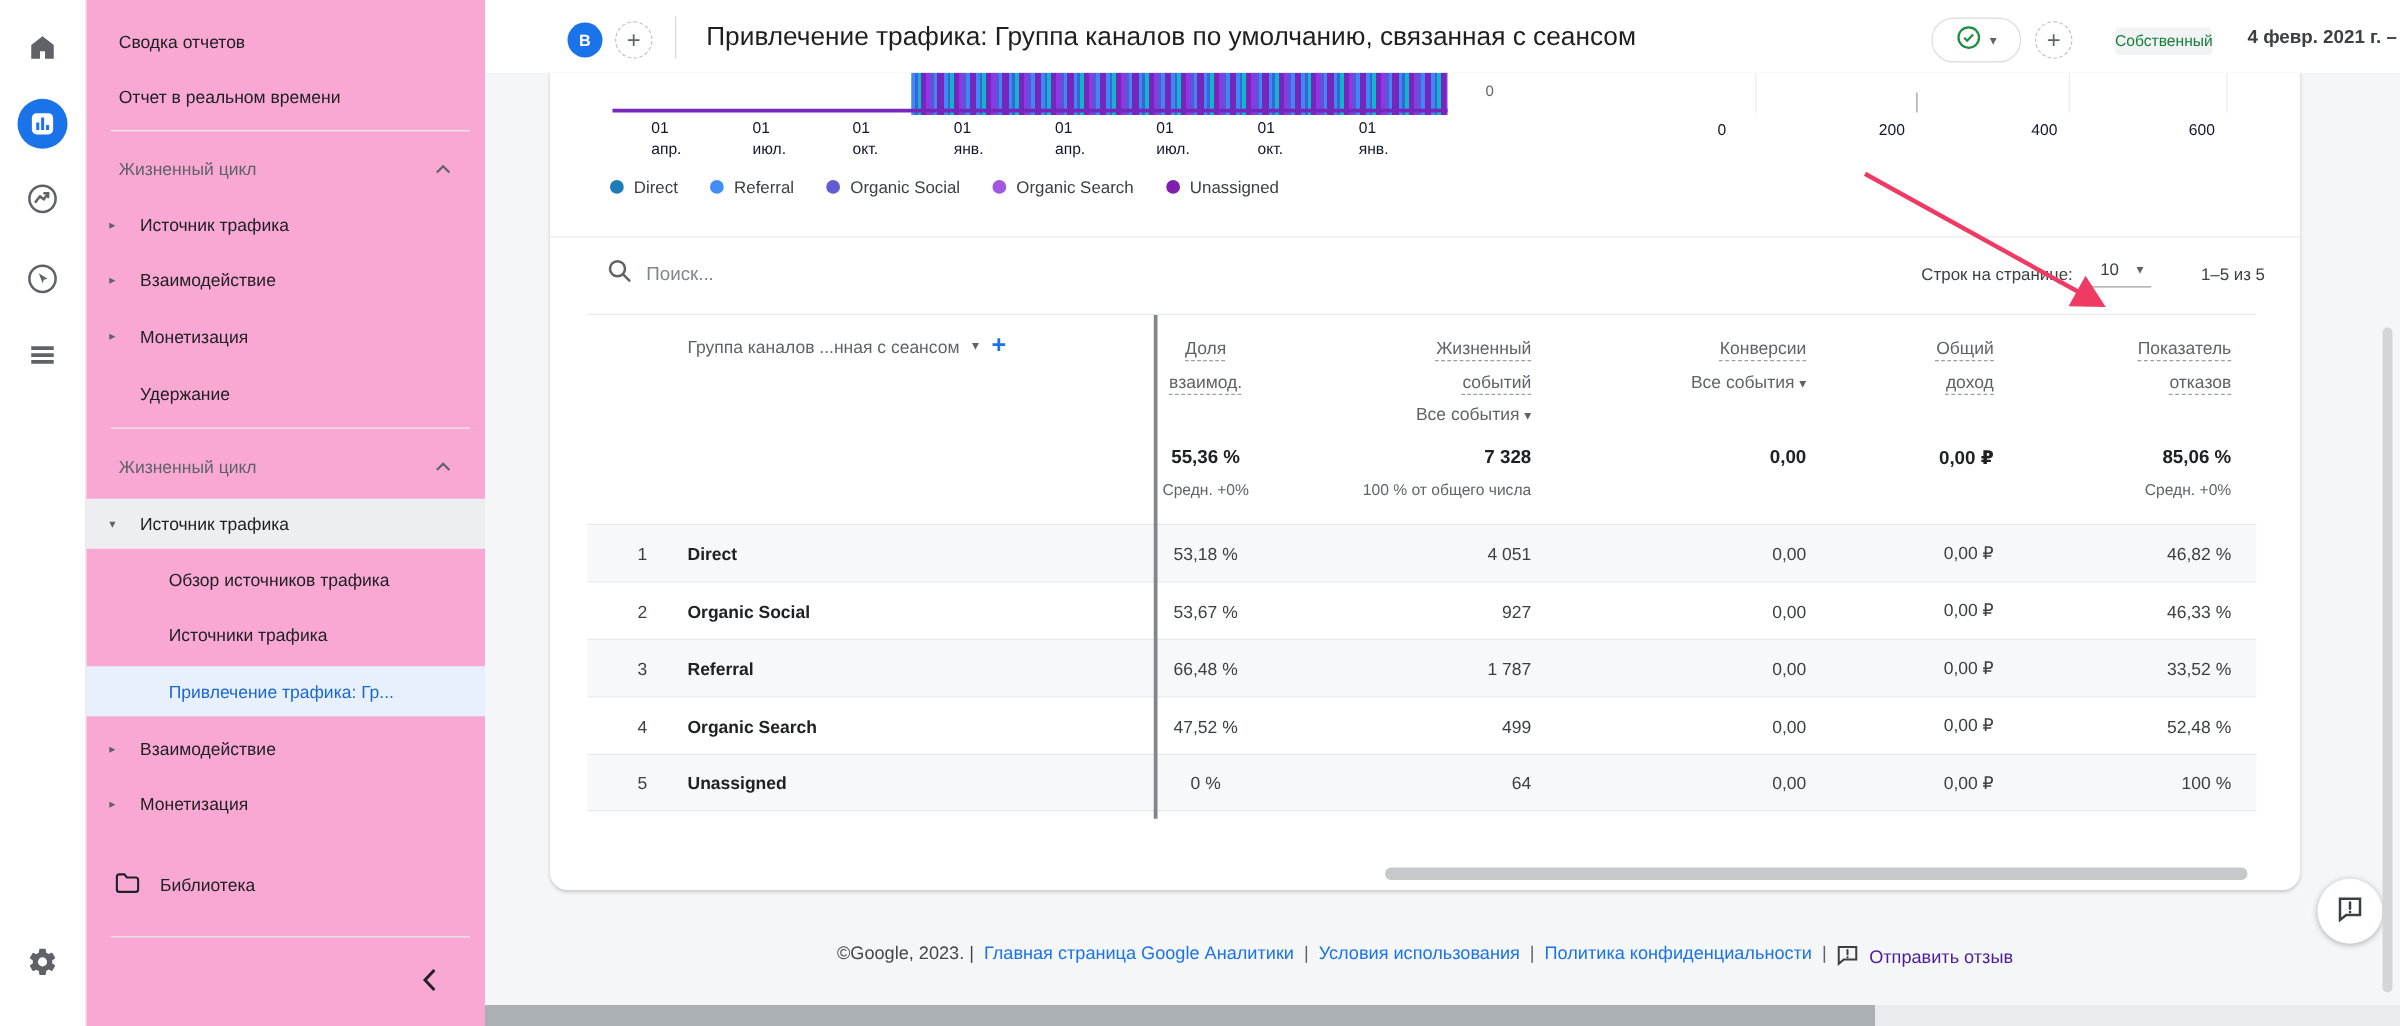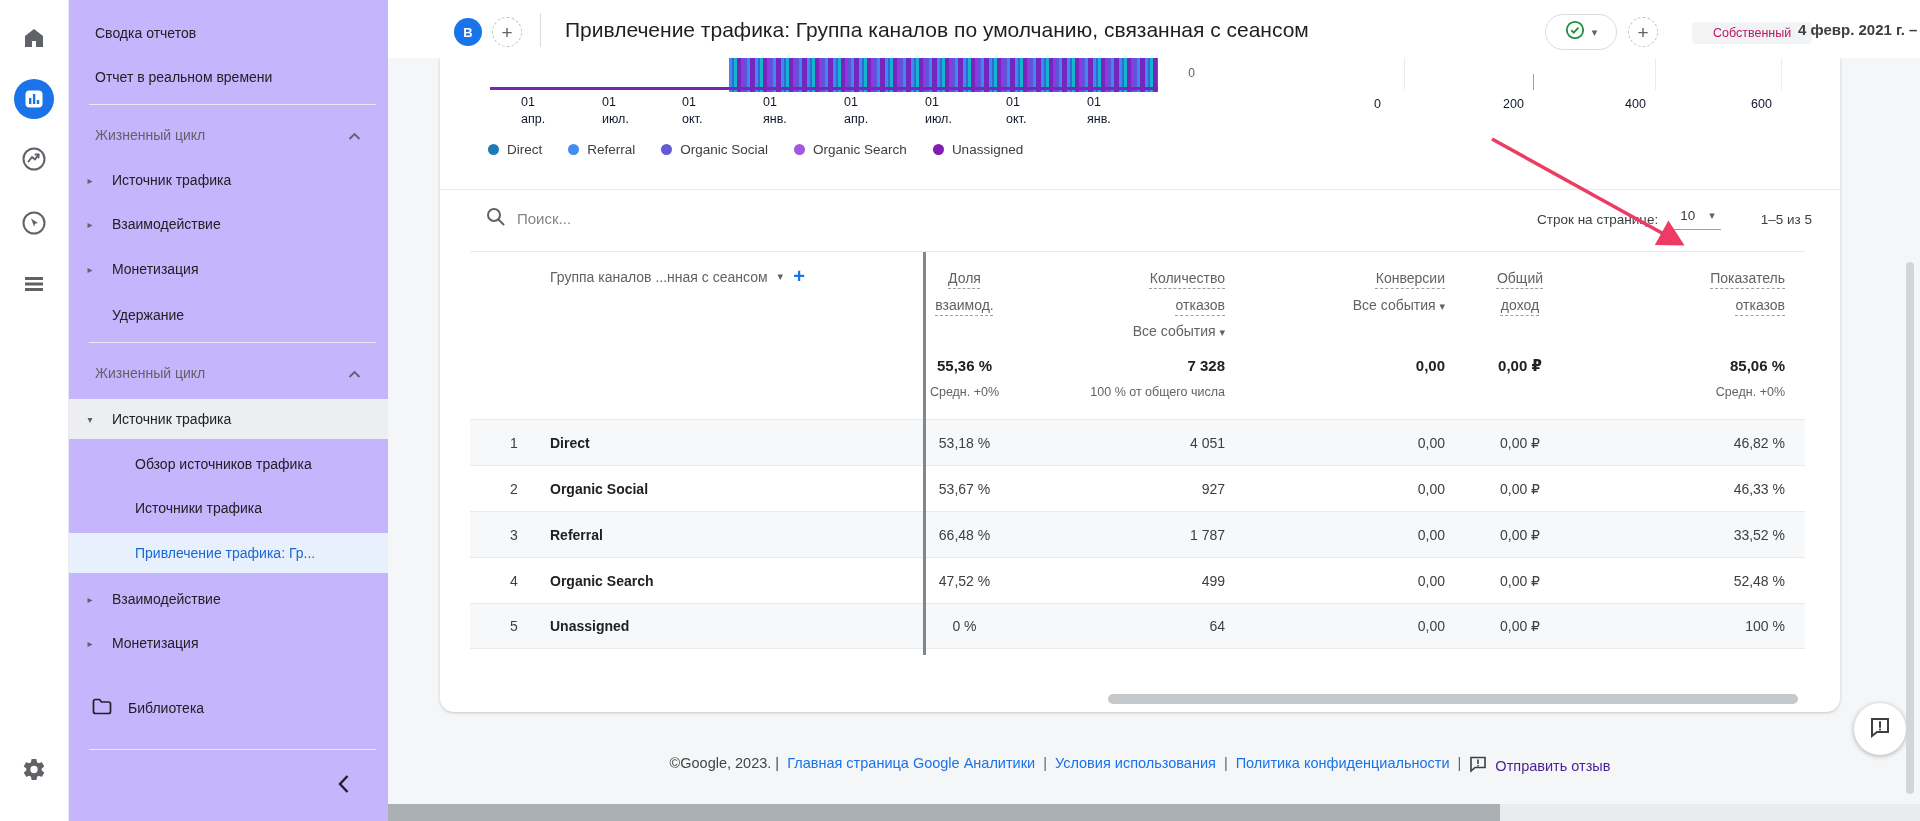--- a/index.html
+++ b/index.html
@@ -7,21 +7,21 @@
   .stage{position:relative;width:1920px;height:821px;overflow:hidden;background:#fff;
          font-family:"Liberation Sans","DejaVu Sans",sans-serif;color:#202124}
 
   
   .rail{position:absolute;left:0;top:0;width:69px;height:821px;background:#fff;border-right:1px solid #e8eaed;z-index:30}
   .rail .ric{position:absolute;left:50%;transform:translateX(-50%);display:flex;align-items:center;justify-content:center;cursor:pointer}
   .rail svg{display:block}
   .reports-bubble{width:40px;height:40px;border-radius:50%;background:#1a73e8}
 
   
-  .sidebar{position:absolute;left:69px;top:0;width:319px;height:821px;background:#c4b5fd;z-index:25}
+  .sidebar{position:absolute;left:69px;top:0;width:319px;height:821px;background:#f9a8d4;z-index:25}
   .snav{position:absolute;left:0;width:100%;height:40px;display:flex;align-items:center;font-size:14px;color:#202124;cursor:pointer;white-space:nowrap}
   .snav .lbl{position:absolute;left:26px}
   .snav.child .lbl{left:66px}
   .snav .tri{position:absolute;left:15px;font-size:10px;color:#5f6368;width:12px;text-align:center}
   .sec-label{position:absolute;left:26px;font-size:14px;color:#5f6368;white-space:nowrap}
   .sec-chev{position:absolute;left:279px}
   .sdiv{position:absolute;left:20px;right:12px;height:1px;background:#e8eaed}
   .snav.parent-open{background:#eceef1}
   .snav.active{background:#e8f0fe;color:#1967d2}
 
@@ -29,22 +29,22 @@
   .tophead{position:absolute;left:388px;top:0;right:0;height:58px;background:#fff;z-index:20}
   .avatar{position:absolute;left:66px;top:18px;width:28px;height:28px;border-radius:50%;background:#1a73e8;color:#fff;
           font-size:13px;font-weight:bold;display:flex;align-items:center;justify-content:center;cursor:pointer}
   .dashplus{position:absolute;width:30px;height:30px;border:1.6px dashed #bdc1c6;border-radius:50%;color:#5f6368;
             font-size:19px;line-height:1;display:flex;align-items:center;justify-content:center;cursor:pointer}
   .hdr-vdiv{position:absolute;left:152px;top:13px;width:1px;height:34px;background:#dadce0}
   .page-title{position:absolute;left:177px;top:18px;font-size:21px;color:#1f1f1f;white-space:nowrap;max-width:975px;overflow:hidden}
   .check-pill{position:absolute;left:1157px;top:14px;width:72px;height:36px;border:1px solid #dadce0;border-radius:18px;
               display:flex;align-items:center;justify-content:center;gap:7px;background:#fff;cursor:pointer}
   .caret{color:#5f6368;font-size:11px}
-  .prop-badge{position:absolute;left:1304px;top:22px;background:#f1f3f4;color:#be185d;font-size:12.5px;
-              padding:4px 21px;border-radius:4px;white-space:nowrap}
+  .prop-badge{position:absolute;left:1304px;top:22px;background:#f1f3f4;color:#15803d;font-size:12.5px;
+              padding:4px 0;border-radius:4px;white-space:nowrap}
   .date-range{position:absolute;left:1410px;top:21px;font-size:15px;font-weight:bold;color:#3c4043;white-space:nowrap;cursor:pointer}
 
   
   .content{position:absolute;left:388px;top:58px;right:0;bottom:0;background:#f4f6f7}
   .card{position:absolute;left:440px;top:58px;width:1400px;height:654px;background:#fff;
         border-radius:0 0 14px 14px;box-shadow:0 1px 3px rgba(60,64,67,.25);z-index:5;overflow:hidden}
 
   
   .bars{position:absolute;left:289px;top:0;width:429px;height:34px;
         background:repeating-linear-gradient(90deg,#4285f4 0 3px,#3367d6 3px 5px,#12b5cb 5px 8px,#7627bb 8px 12px,
@@ -70,21 +70,21 @@
   .rpp-box{display:flex;align-items:center;gap:14px;border-bottom:1px solid #9e9e9e;padding:0 6px 6px 6px;margin-left:16px;cursor:pointer}
   .range{margin-left:40px}
 
   
   .trow{display:flex;position:absolute;left:30px;width:1335px}
   .c-num{flex:0 0 50px;padding-left:40px;color:#3c4043;font-size:14px}
   .c-channel{flex:0 0 404px;padding-left:30px;font-size:14px;font-weight:bold;color:#202124}
   .c-share{flex:0 0 81px;text-align:center}
   .c-events{flex:0 0 220px;text-align:right}
   .c-conv{flex:0 0 220px;text-align:right}
-  .c-rev{flex:0 0 150px;text-align:center}
+  .c-rev{flex:0 0 150px;text-align:right}
   .c-bounce{flex:0 0 210px;text-align:right;padding-right:20px}
   .c-dim{flex:0 0 454px;padding-left:80px}
 
   .thead{top:194px;height:93px;padding-top:13px;font-size:14px;color:#5f6368}
   .hcol{line-height:1.9}
   .dashed{text-decoration:underline;text-decoration-style:dashed;text-decoration-color:#9aa0a6;
           text-decoration-thickness:1px;text-underline-offset:5px;cursor:pointer}
   .hwrap{display:inline-block}
   .dimrow{display:flex;align-items:center;gap:10px;color:#5f6368;white-space:nowrap;cursor:pointer}
   .plus-blue{color:#1a73e8;font-size:20px;font-weight:bold;cursor:pointer}
@@ -338,21 +338,21 @@
     <div class="trow thead">
       <div class="c-dim">
         <div class="dimrow">
           <span>Группа каналов ...нная с сеансом</span>
           <span class="caret">▾</span>
           <span class="plus-blue">+</span>
         </div>
       </div>
       <div class="c-share hcol"><span class="hwrap" style="max-width:85px"><span class="dashed">Доля взаимод.</span></span></div>
       <div class="c-events hcol">
-        <span class="hwrap" style="max-width:112px"><span class="dashed">Количество отказов</span></span><br>
+        <span class="hwrap" style="max-width:112px"><span class="dashed">Жизненный событий</span></span><br>
         <span class="subsel"><span>Все события</span> <span class="caret">▾</span></span>
       </div>
       <div class="c-conv hcol">
         <span class="dashed">Конверсии</span><br>
         <span class="subsel"><span>Все события</span> <span class="caret">▾</span></span>
       </div>
       <div class="c-rev hcol"><span class="hwrap" style="max-width:82px"><span class="dashed">Общий доход</span></span></div>
       <div class="c-bounce hcol"><span class="hwrap" style="max-width:118px"><span class="dashed">Показатель отказов</span></span></div>
     </div>
 

